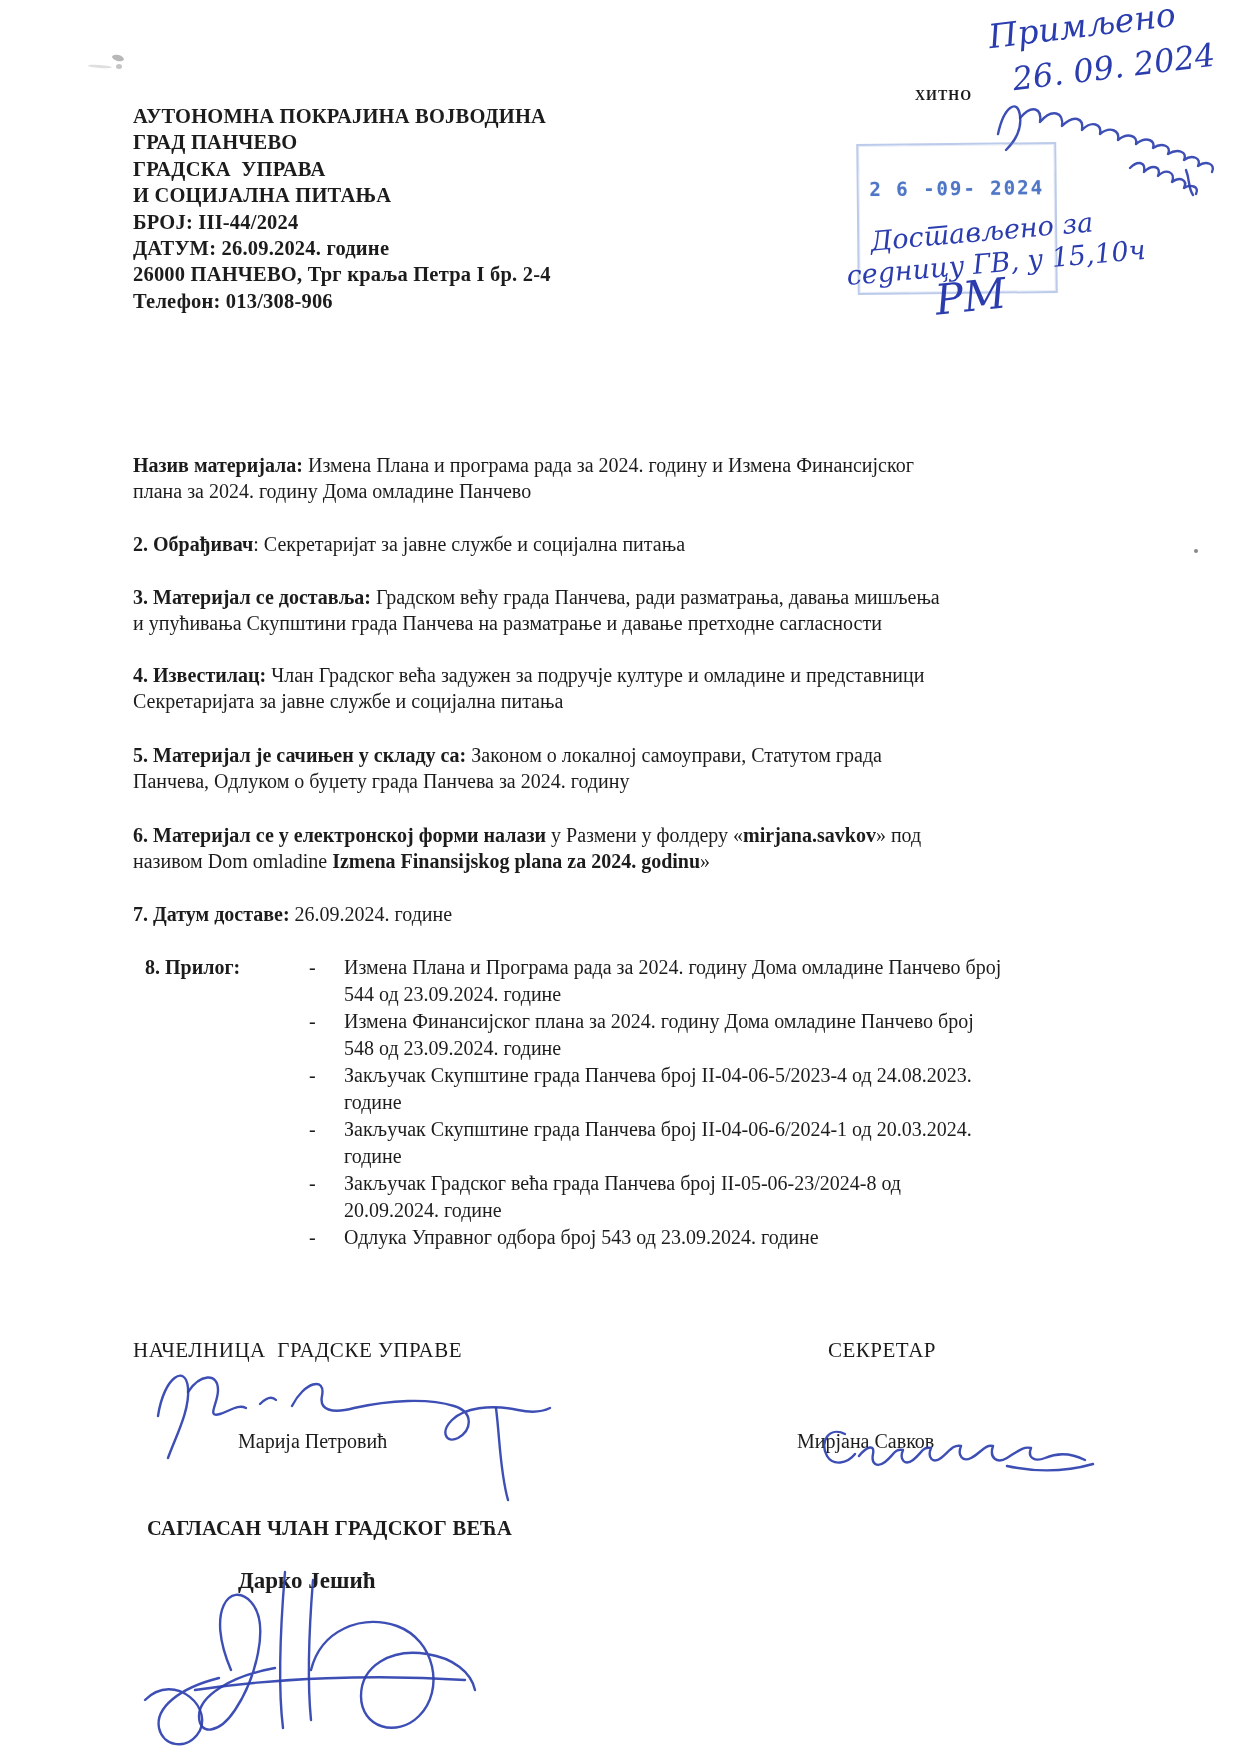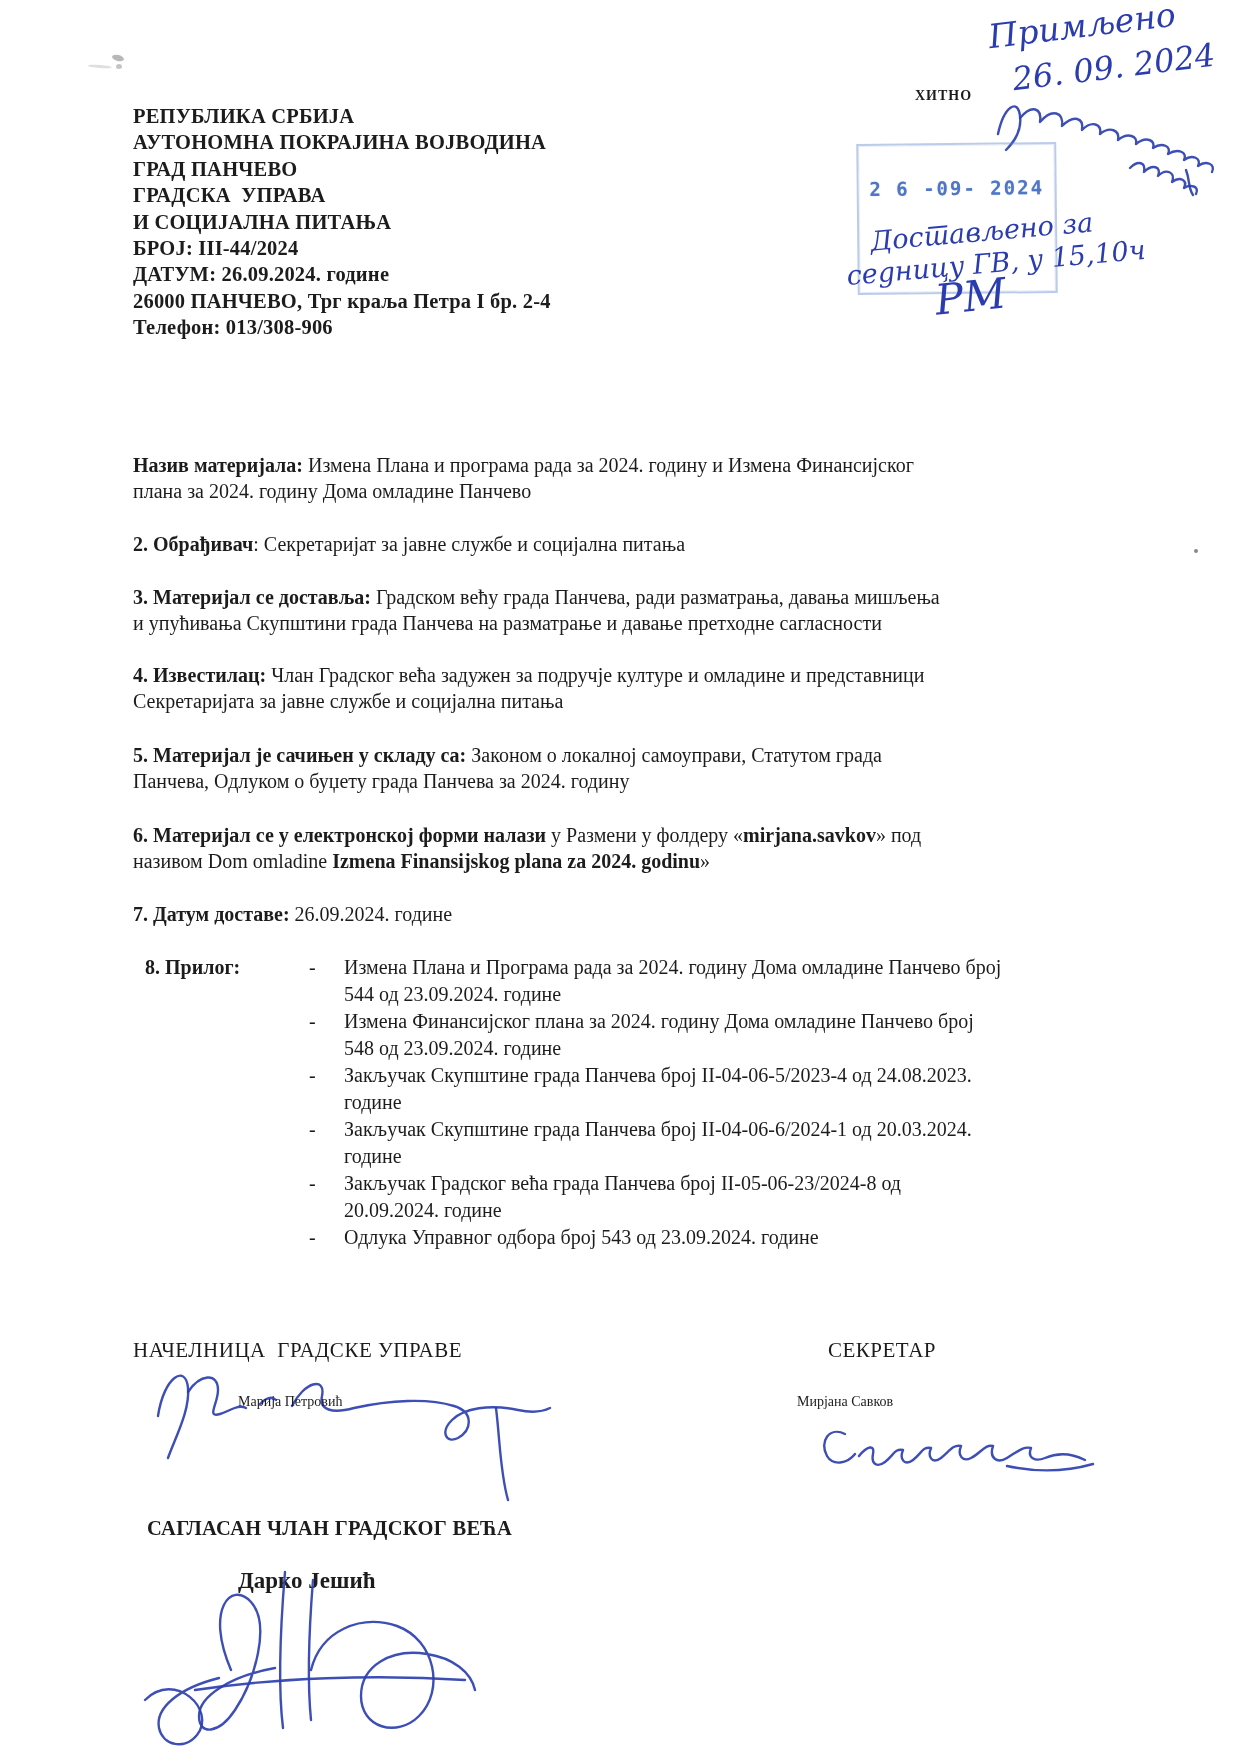--- a/index.html
+++ b/index.html
@@ -36,21 +36,21 @@
   .attachments{left:145px;top:954px;width:1010px;display:flex;font-size:20px;line-height:27px;}
   .attachments .label{font-weight:bold;width:162px;flex:0 0 162px;}
   .attachments ul{margin:0;padding:0;list-style:none;flex:1;}
   .attachments li{position:relative;padding-left:37px;margin:0 0 0 0;}
   .attachments li::before{content:"-";position:absolute;left:2px;top:0;}
 
   
   .sig-title{font-size:21px;letter-spacing:.5px;}
   .t-nacelnica{left:133px;top:1338px;white-space:pre;}
   .t-sekretar{left:828px;top:1338px;}
-  .sig-name{font-size:14px;}
+  .sig-name{font-size:20px;margin-top:36px;}
   .n-marija{left:238px;top:1394px;}
   .n-mirjana{left:797px;top:1394px;}
   .t-saglasan{left:133px;top:1517px;font-weight:bold;font-size:20.5px;letter-spacing:.3px;margin-left:14px;}
   .n-darko{left:238px;top:1568px;font-weight:bold;font-size:23px;}
 
   
   .hw{
     font-family:"DejaVu Serif", serif;
     font-style:italic;
     color:#2b3dae;
@@ -93,21 +93,20 @@
 <body>
 
 <div class="page">
 
   <div class="smudge sm1"></div>
   <div class="smudge sm2"></div>
   <div class="smudge sm3"></div>
   <div class="dot-stray"></div>
 
   <div class="abs sender">
-      <div>РЕПУБЛИКА СРБИЈА</div>
       <div>АУТОНОМНА ПОКРАЈИНА ВОЈВОДИНА</div>
       <div>ГРАД ПАНЧЕВО</div>
       <div>ГРАДСКА  УПРАВА</div>
       <div>И СОЦИЈАЛНА ПИТАЊА</div>
       <div>БРОЈ: III-44/2024</div>
       <div>ДАТУМ: 26.09.2024. године</div>
       <div>26000 ПАНЧЕВО, Трг краља Петра I бр. 2-4</div>
       <div>Телефон: 013/308-906</div>
     </div>
 

